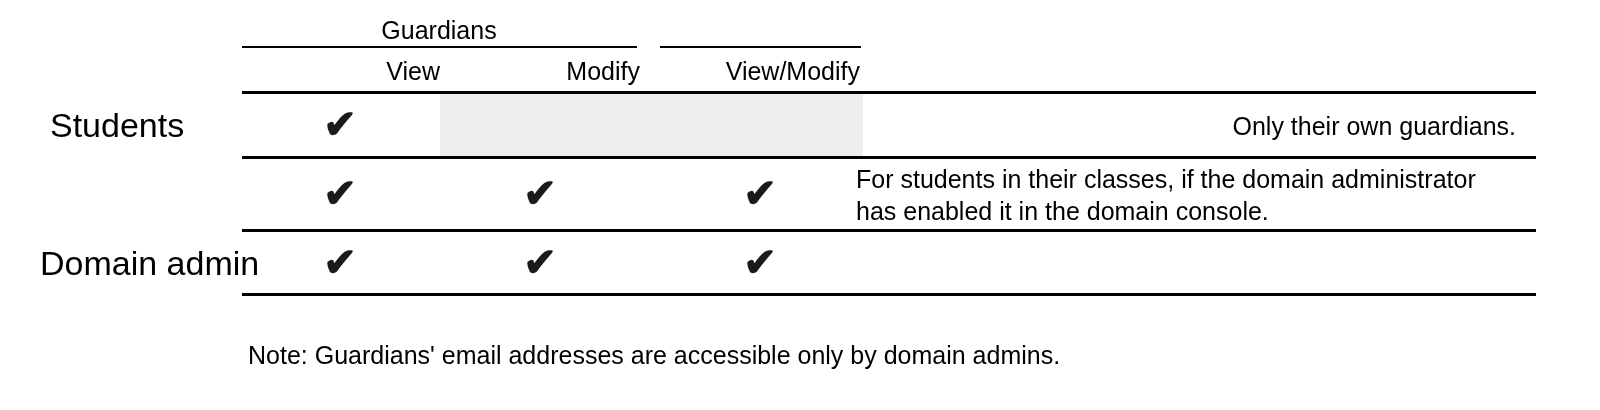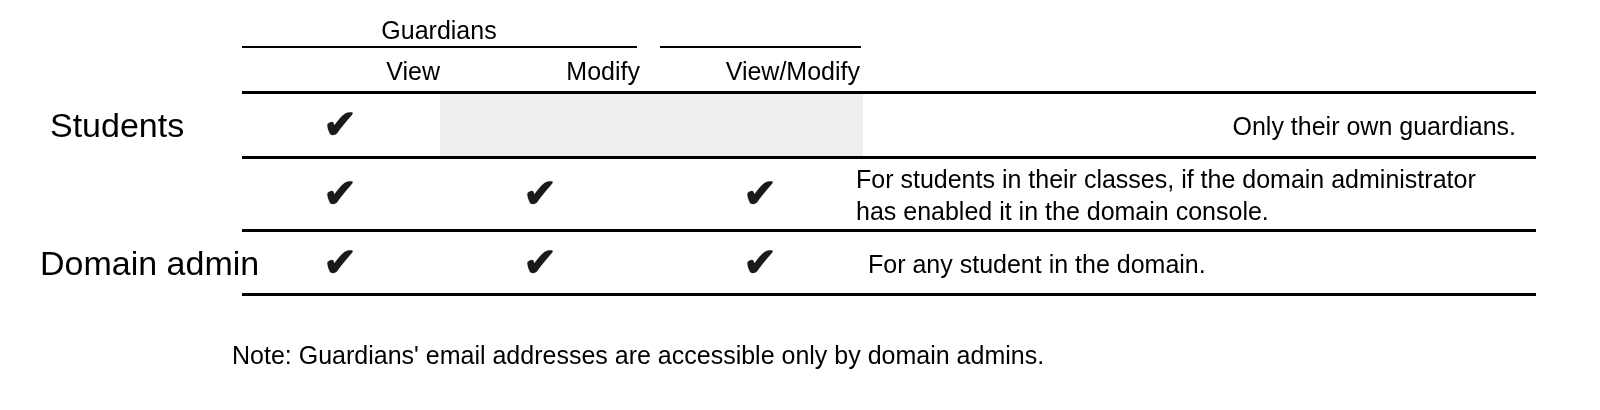--- a/index.html
+++ b/index.html
@@ -132,19 +132,18 @@
   <div class="rule rule-thick" style="left:242px; top:229px; width:1294px;"></div>
 
   <div class="row-label" style="left:40px; top:248px;">Domain admin</div>
 
   <div class="check" style="left:310px; top:242px;">✔</div>
 
   <div class="check" style="left:510px; top:242px;">✔</div>
 
   <div class="check" style="left:730px; top:242px;">✔</div>
 
-  <div class="desc" style="left:868px; top:248px; width:660px;">For any student in the domain.</div>
 
   <div class="rule rule-thick" style="left:242px; top:293px; width:1294px;"></div>
 
-  <div class="note" style="left:232px; top:340px;">Note: Guardians' email addresses are accessible only by domain admins.</div>
+  <div class="note" style="left:248px; top:340px;">Note: Guardians' email addresses are accessible only by domain admins.</div>
 
 </div>
 
 </body></html>

